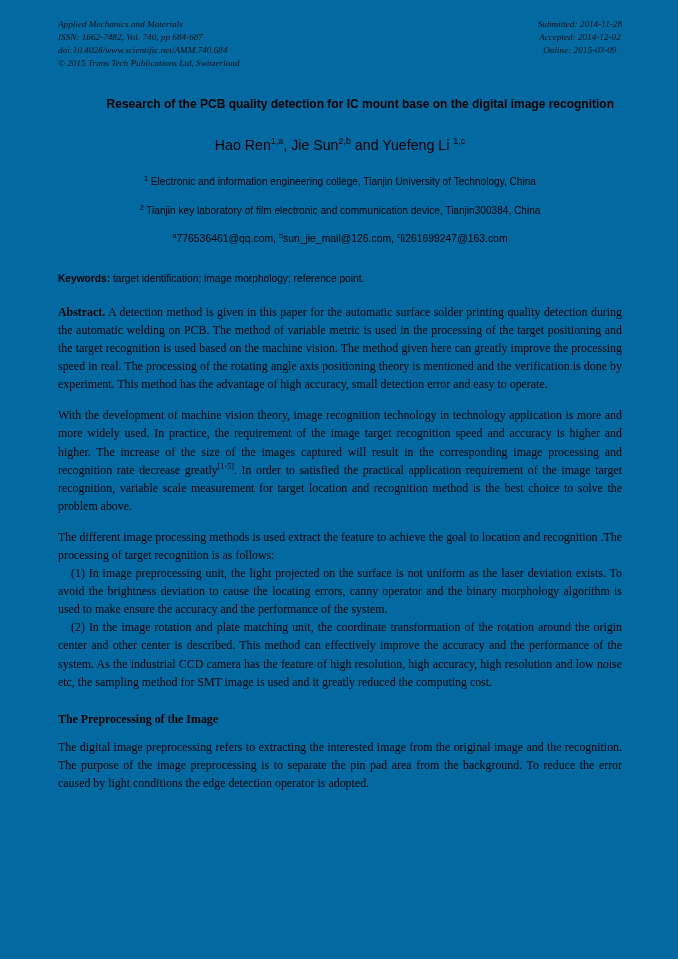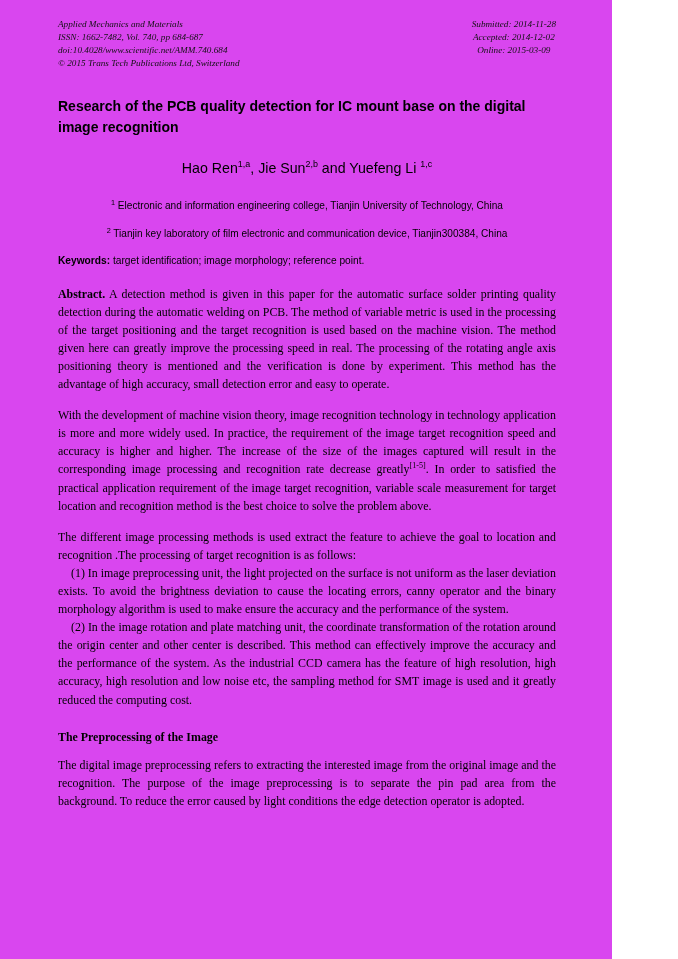--- a/index.html
+++ b/index.html
@@ -9,23 +9,23 @@
   }
   body {
     width: 678px;
     height: 959px;
     font-family: "Liberation Serif", "DejaVu Serif", serif;
     color: #000000;
     overflow: hidden;
   }
   .page {
     position: relative;
-    width: 612px;
+    width: 678px;
     height: 959px;
-    background: #d946ef;
+    background: #0369a1;
     box-sizing: border-box;
     padding: 18px 56px 0 58px;
   }
 
   
   .journal-header {
     display: flex;
     justify-content: space-between;
     align-items: flex-start;
     font-family: "Liberation Serif", "DejaVu Serif", serif;
@@ -36,24 +36,24 @@
     margin-bottom: 26px;
   }
   .journal-header .left { text-align: left; }
   .journal-header .right { text-align: center; white-space: nowrap; }
   .journal-header div > div { white-space: nowrap; }
 
   
   .paper-title {
     font-family: "Liberation Sans", "DejaVu Sans", sans-serif;
     font-weight: bold;
-    font-size: 14px;
+    font-size: 12px;
     line-height: 1.45;
-    text-align: left;
-    margin: 0 8px 22px 0;
+    text-align: right;
+    margin: 0 8px 22px 8px;
   }
 
   .authors {
     font-family: "Liberation Sans", "DejaVu Sans", sans-serif;
     font-size: 14.2px;
     text-align: center;
     margin-bottom: 22px;
   }
   .authors sup { font-size: 0.63em; vertical-align: super; }
 
@@ -128,20 +128,23 @@
     <span>Hao Ren</span><sup>1,a</sup><span>, </span><span>Jie Sun</span><sup>2,b</sup><span> and </span><span>Yuefeng Li </span><sup>1,c</sup>
   </div>
 
   <div class="affiliation">
     <sup>1</sup><span> Electronic and information engineering college, Tianjin University of Technology, China</span>
   </div>
   <div class="affiliation">
     <sup>2</sup><span> Tianjin key laboratory of film electronic and communication device, Tianjin300384, China</span>
   </div>
 
+  <div class="emails">
+    <sup>a</sup><span>776536461@qq.com, </span><sup>b</sup><span>sun_jie_mail@126.com, </span><sup>c</sup><span>li261699247@163.com</span>
+  </div>
 
   <div class="keywords">
     <span class="lbl">Keywords:</span><span> target identification; image morphology; reference point.</span>
   </div>
 
   <p class="para">
     <span class="lbl">Abstract.</span><span> A detection method is given in this paper for the automatic surface solder printing quality detection during the automatic welding on PCB. The method of variable metric is used in the processing of the target positioning and the target recognition is used based on the machine vision. The method given here can greatly improve the processing speed in real. The processing of the rotating angle axis positioning theory is mentioned and the verification is done by experiment. This method has the advantage of high accuracy, small detection error and easy to operate.</span>
   </p>
 
   <p class="para">

